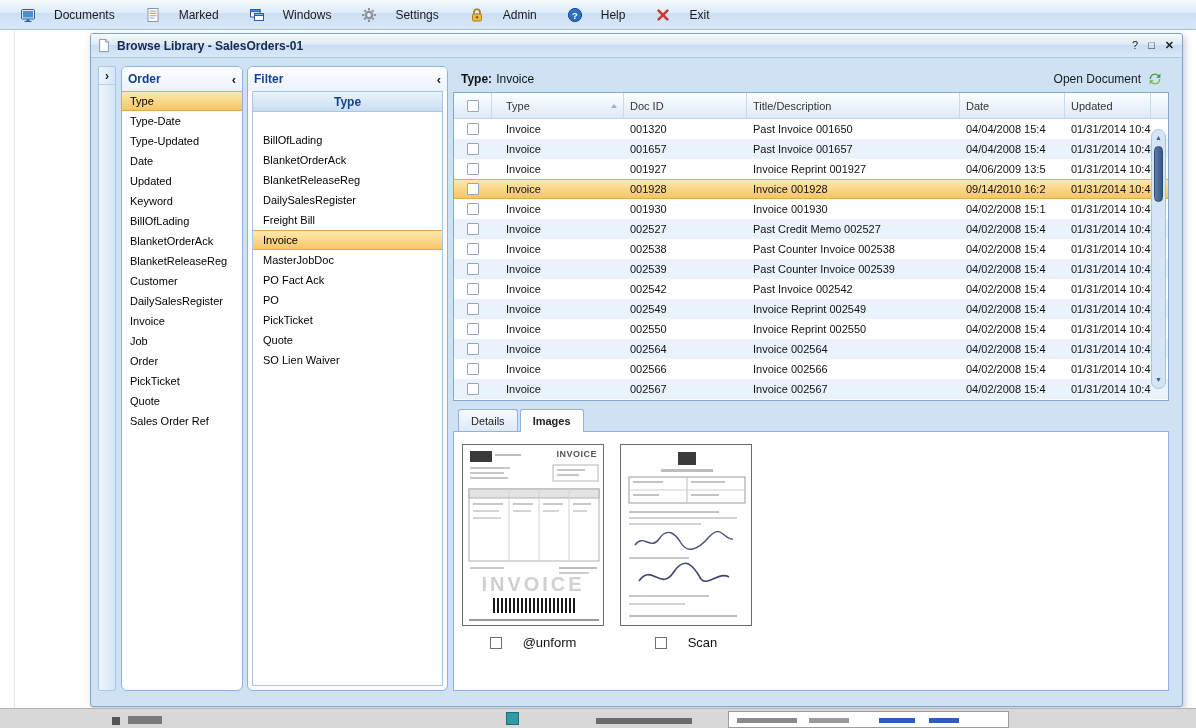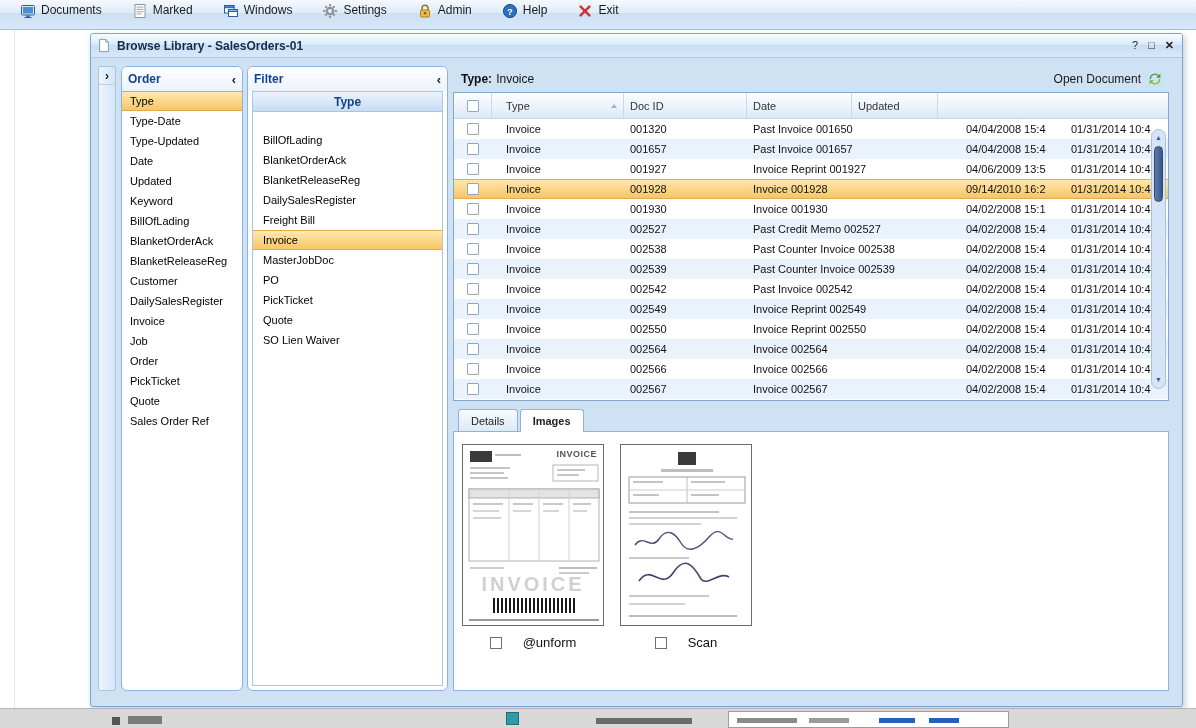--- a/index.html
+++ b/index.html
@@ -3,21 +3,21 @@
 <meta charset="utf-8">
 <style>
   *{margin:0;padding:0;box-sizing:border-box;cursor:default}
   html,body{width:1196px;height:728px;overflow:hidden;background:#fff;
     font-family:"Liberation Sans",sans-serif;position:relative}
 
   
   .toolbar{position:absolute;left:0;top:0;width:1196px;height:30px;display:flex;align-items:center;
     gap:14px;padding-left:12px;border-bottom:1px solid #A4C0DE;
     background:linear-gradient(#F4F9FE,#DDEAF8 45%,#CCDFF3 46%,#D9E8F7)}
-  .tb-btn{display:flex;align-items:flex-start;gap:5px;height:24px;padding:0 8px;border-radius:3px;
+  .tb-btn{display:flex;align-items:center;gap:18px;height:24px;padding:0 8px;border-radius:3px;
     font-size:12px;color:#1a1a1a}
   .tb-icon{width:16px;height:16px;display:inline-flex}
   .tb-icon svg{width:16px;height:16px}
 
   
   .desktop{position:absolute;left:0;top:30px;width:1196px;height:678px;background:#fff}
   .client-edge{position:absolute;left:14px;top:0;bottom:0;width:0;border-left:1px solid #E6E6E6}
 
   
   .window{position:absolute;left:90px;top:3px;width:1093px;height:674px;background:#CFE2F4;
@@ -256,20 +256,21 @@
         </div>
         <div class="filter-colheader">Type</div>
         <div class="filter-listbox">
             <div class="list-item">BillOfLading</div>
             <div class="list-item">BlanketOrderAck</div>
             <div class="list-item">BlanketReleaseReg</div>
             <div class="list-item">DailySalesRegister</div>
             <div class="list-item">Freight Bill</div>
             <div class="list-item selected">Invoice</div>
             <div class="list-item">MasterJobDoc</div>
+            <div class="list-item">PO Fact Ack</div>
             <div class="list-item">PO</div>
             <div class="list-item">PickTicket</div>
             <div class="list-item">Quote</div>
             <div class="list-item">SO Lien Waiver</div>
           </div>
       </div>
 
       <div class="main-panel">
 
         <div class="content-header">
@@ -290,20 +291,23 @@
           <div class="grid-header">
             <div class="gh c0">
                 <span class="cb"></span>
               </div>
             <div class="gh c1">
                 <span>Type</span>
                 <span class="sort-asc"></span>
               </div>
             <div class="gh c2">
                 <span style="padding-left:6px">Doc ID</span>
+              </div>
+            <div class="gh c3">
+                <span style="padding-left:6px">Title/Description</span>
               </div>
             <div class="gh c4">
                 <span style="padding-left:6px">Date</span>
               </div>
             <div class="gh c5">
                 <span style="padding-left:6px">Updated</span>
               </div>
           </div>
           <div>
               <div class="grid-row">

